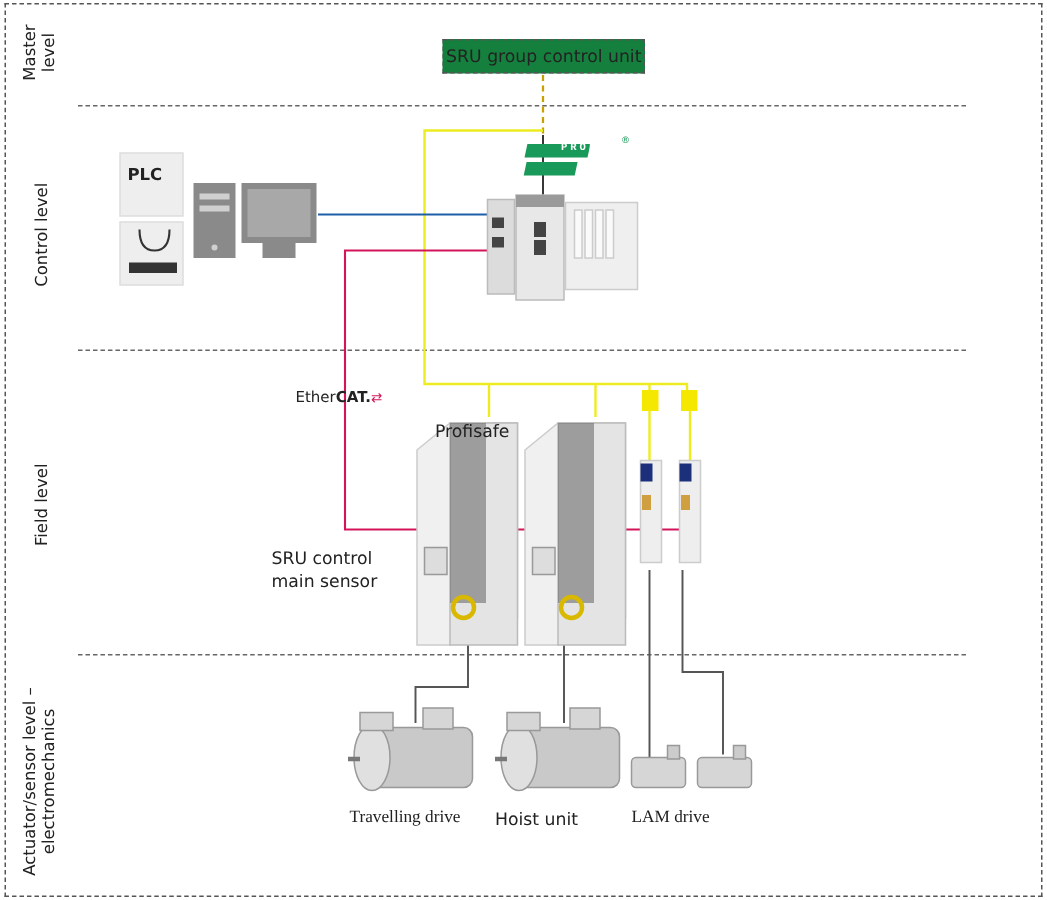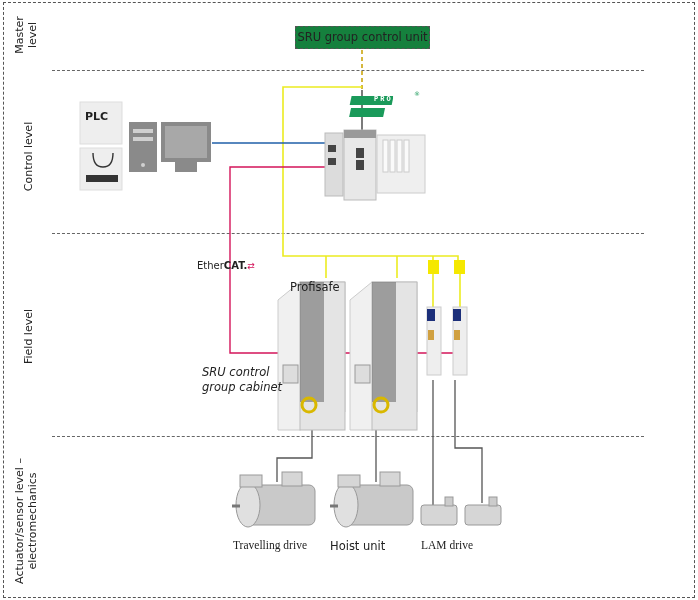--- a/index.html
+++ b/index.html
@@ -163,20 +163,20 @@
 <div class="abs" style="left:374px; top:95px; font-size:7px; font-weight:bold; color:#fff; letter-spacing:2px; font-family:Liberation Mono, monospace;">PROFI</div>
 <div class="abs" style="left:377px; top:107px; font-size:7px; font-weight:bold; color:#fff; letter-spacing:3px; font-family:'DejaVu Sans Mono', monospace;margin-top:12px;">NET</div>
 <div class="abs" style="left:414px; top:90px; font-size:6px; color:#1a9a5a;">®</div>
 
 <div class="label" style="left:290px; top:240px;margin-top:40px;">Profisafe</div>
 
 <div class="abs" style="left:169px; top:260px; font-size:10px; white-space:nowrap;margin-left:28px;">
   <span>Ether</span><span style="font-weight:bold;">CAT.</span><span style="color:#d4145a; font-size:9px;">⇄</span>
 </div>
 
-<div class="label" style="left:202px; top:365px; line-height:15px;font-style:italic;">
+<div class="label" style="left:181px; top:365px; line-height:15px;">
   <div>SRU control</div>
-  <div>group cabinet</div>
+  <div>main sensor</div>
 </div>
 
 <div class="label" style="left:233px; top:539px;font-family:Liberation Serif, serif;">Travelling drive</div>
 <div class="label" style="left:330px; top:539px;">Hoist unit</div>
 <div class="label" style="left:421px; top:539px;font-family:Liberation Serif, serif;">LAM drive</div>
 
 </body></html>

